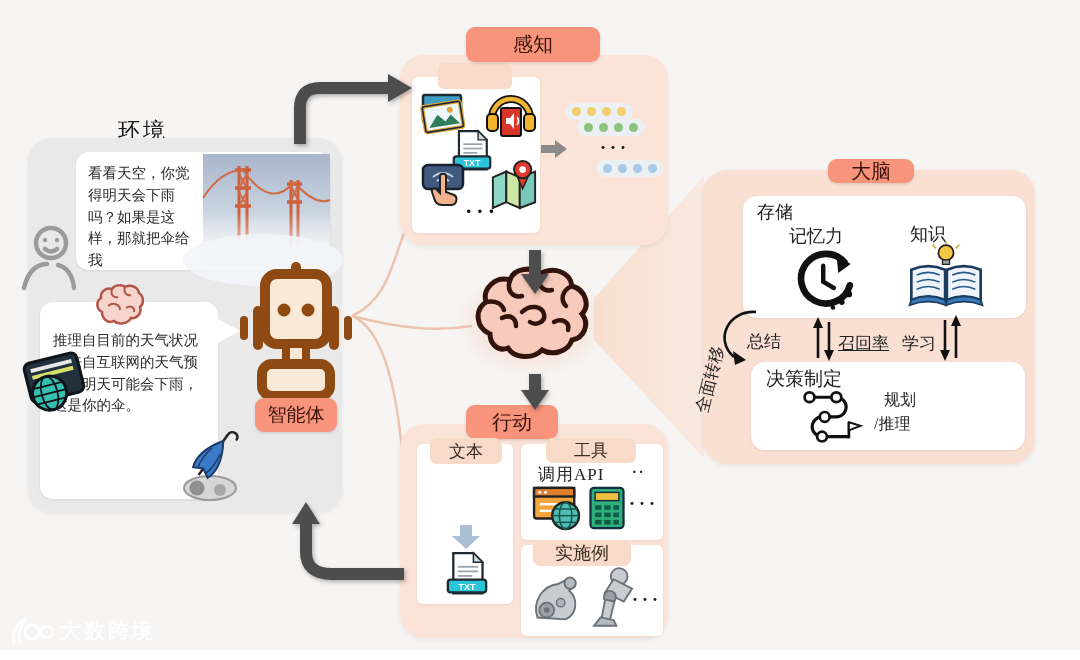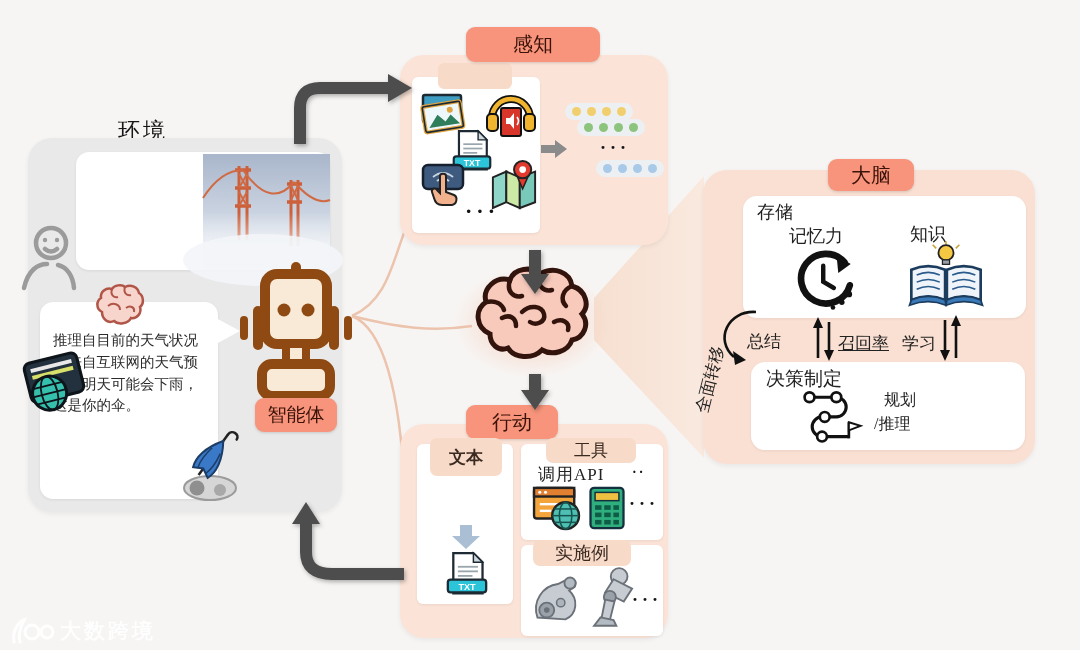--- a/index.html
+++ b/index.html
@@ -46,20 +46,21 @@
       <path d="M352,316 C388,300 392,262 406,228"></path>
       <path d="M352,316 C400,328 432,332 472,326"></path>
       <path d="M352,316 C392,332 402,430 405,494"></path>
     </g>
   </svg>
 
   <div class="abs" style="left:118px;top:116px;font-size:22px;color:#161616;letter-spacing:3px;">环境</div>
   <div class="abs bigbox" style="left:28px;top:138px;width:314px;height:374px;background:#e9e9e9;"></div>
 
   <div class="abs bubble" style="left:76px;top:152px;width:254px;height:118px;"></div>
+  <div class="abs msg" style="left:88px;top:163px;width:112px;">看看天空，你觉得明天会下雨吗？如果是这样，那就把伞给我</div>
 
   <svg class="abs" style="left:203px;top:154px;border-radius:10px;" width="127" height="114" viewBox="0 0 127 114">
     <defs>
       <linearGradient id="sky" x1="0" y1="0" x2="0" y2="1">
         <stop offset="0%" stop-color="#a9b6cb"></stop>
           <stop offset="55%" stop-color="#ccd5e2"></stop>
           <stop offset="100%" stop-color="#eef1f5"></stop>
       </linearGradient>
       <linearGradient id="fog" x1="0" y1="0" x2="0" y2="1">
         <stop offset="0%" stop-color="#ffffff" stop-opacity="0"></stop>
@@ -250,21 +251,21 @@
       <path d="M36,56 C44,52 50,56 50,64"></path>
       <path d="M88,60 C96,56 104,60 102,68"></path>
       <path d="M20,40 C30,38 36,42 38,48"></path>
     </g>
   </svg>
 
   <div class="abs bigbox peach" style="left:400px;top:424px;width:268px;height:214px;"></div>
   <div class="abs pill" style="left:466px;top:405px;width:92px;height:34px;">行动</div>
 
   <div class="abs panel" style="left:417px;top:444px;width:96px;height:160px;"></div>
-  <div class="abs tab" style="left:430px;top:438px;width:72px;height:38px;font-weight:bold;">文本</div>
+  <div class="abs tab" style="left:430px;top:438px;width:72px;height:26px;">文本</div>
   <svg class="abs" style="left:452px;top:525px;" width="28" height="24" viewBox="0 0 28 24">
     <polygon points="8,0 20,0 20,11 28,11 14,24 0,11 8,11" fill="#aabfd4"></polygon>
   </svg>
   <svg class="abs" style="left:446px;top:550px;" width="42" height="50" viewBox="0 0 46 52">
     <path d="M8,2 H30 L40,12 V46 H8 Z" fill="#fff" stroke="#1d2a33" stroke-width="2.5"></path>
     <polygon points="30,2 30,12 40,12" fill="#cfd8dd" stroke="#1d2a33" stroke-width="1.6"></polygon>
     <g stroke="#9aa6ad" stroke-width="2">
         <line x1="13" y1="17" x2="35" y2="17"></line>
         <line x1="13" y1="22" x2="35" y2="22"></line>
         <line x1="13" y1="27" x2="29" y2="27"></line>
@@ -319,21 +320,21 @@
   <svg class="abs" style="left:582px;top:566px;" width="52" height="60" viewBox="0 0 56 64">
     <circle cx="40" cy="11" r="9" fill="#c7ccd2" stroke="#6b7178" stroke-width="2"></circle>
     <polygon points="34,14 54,24 45,38 25,28" fill="#c7ccd2" stroke="#6b7178" stroke-width="2"></polygon>
     <circle cx="30" cy="33" r="6.5" fill="#9aa1a8" stroke="#6b7178" stroke-width="2"></circle>
     <polygon points="25,36 35,38 30,58 21,56" fill="#c7ccd2" stroke="#6b7178" stroke-width="2"></polygon>
     <polygon points="20,55 34,58 37,64 13,64" fill="#b4bac1" stroke="#6b7178" stroke-width="2"></polygon>
   </svg>
   <div class="abs dots" style="left:632px;top:590px;font-size:18px;">···</div>
 
   <div class="abs bigbox" style="left:703px;top:170px;width:332px;height:294px;background:#fae0d3;"></div>
-  <div class="abs pill" style="left:828px;top:159px;width:86px;height:32px;">大脑</div>
+  <div class="abs pill" style="left:828px;top:159px;width:86px;height:24px;">大脑</div>
 
   <div class="abs panel" style="left:743px;top:196px;width:283px;height:122px;border-radius:14px;"></div>
   <div class="abs smalltext" style="left:757px;top:200px;font-size:18px;">存储</div>
   <div class="abs smalltext" style="left:789px;top:224px;font-size:18px;">记忆力</div>
   <svg class="abs" style="left:794px;top:248px;" width="62" height="64" viewBox="0 0 70 72">
     <path d="M57,16 A28,28 0 1 0 63,42" stroke="#111" stroke-width="7.5" fill="none" stroke-linecap="round"></path>
     <polygon points="48,8 64,18 50,28" fill="#111"></polygon>
     <path d="M33,20 V38 L45,45" stroke="#111" stroke-width="5" fill="none" stroke-linecap="round"></path>
     <circle cx="62" cy="52" r="3.6" fill="#111"></circle>
       <circle cx="54" cy="61" r="3.1" fill="#111"></circle>

